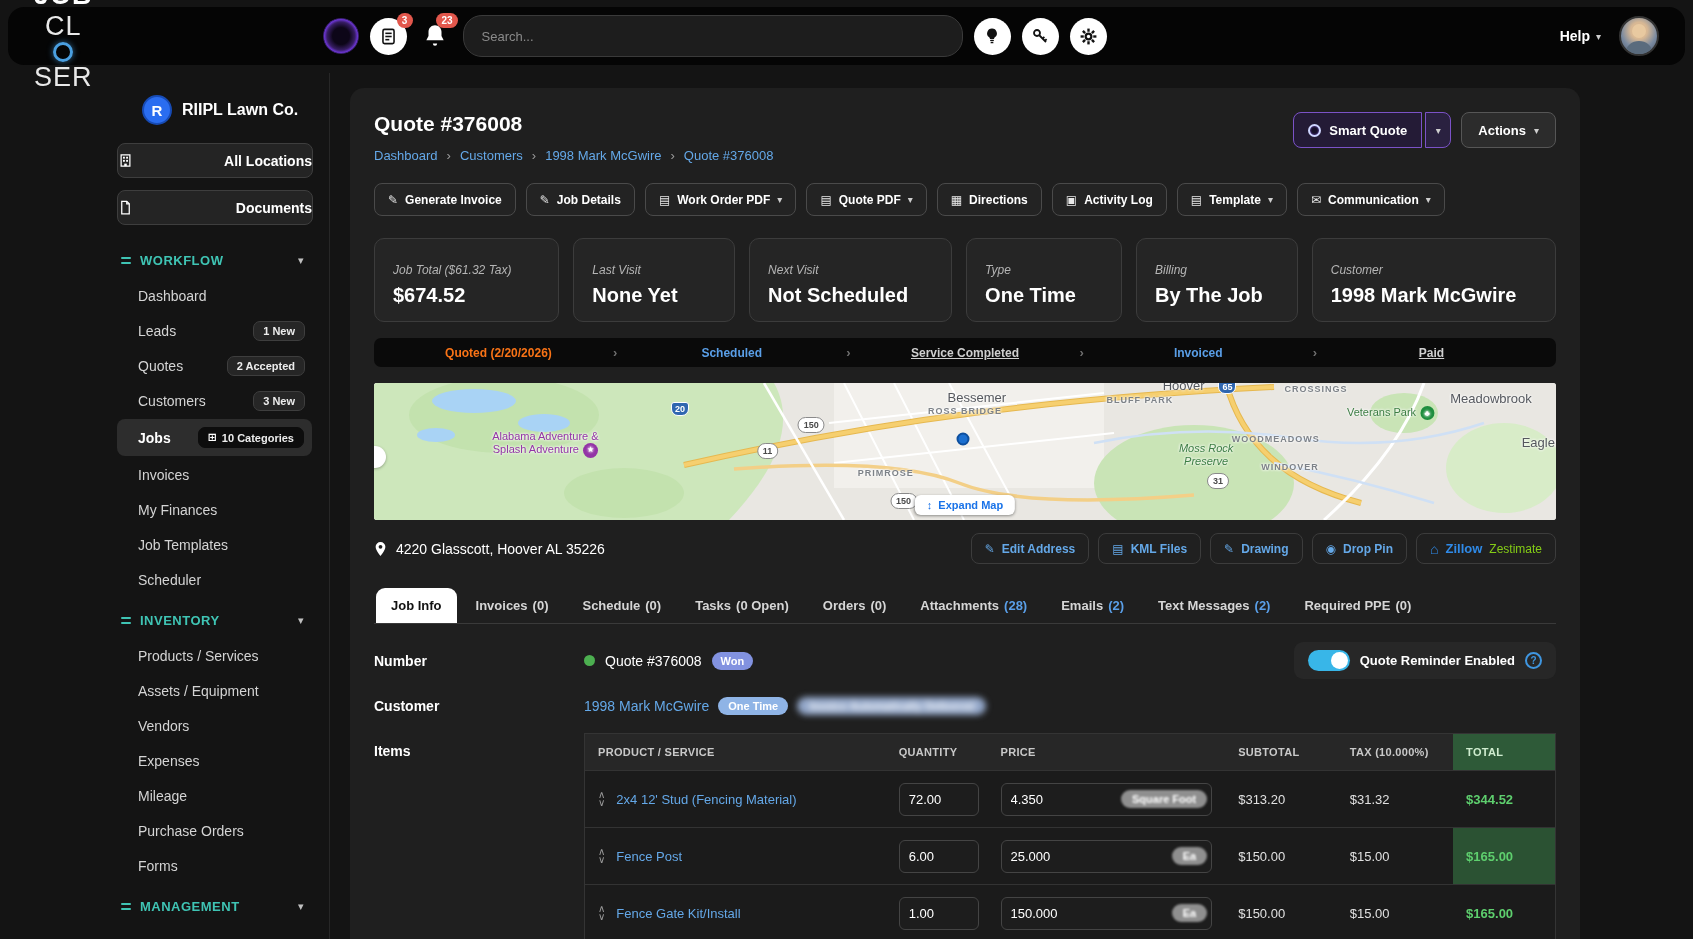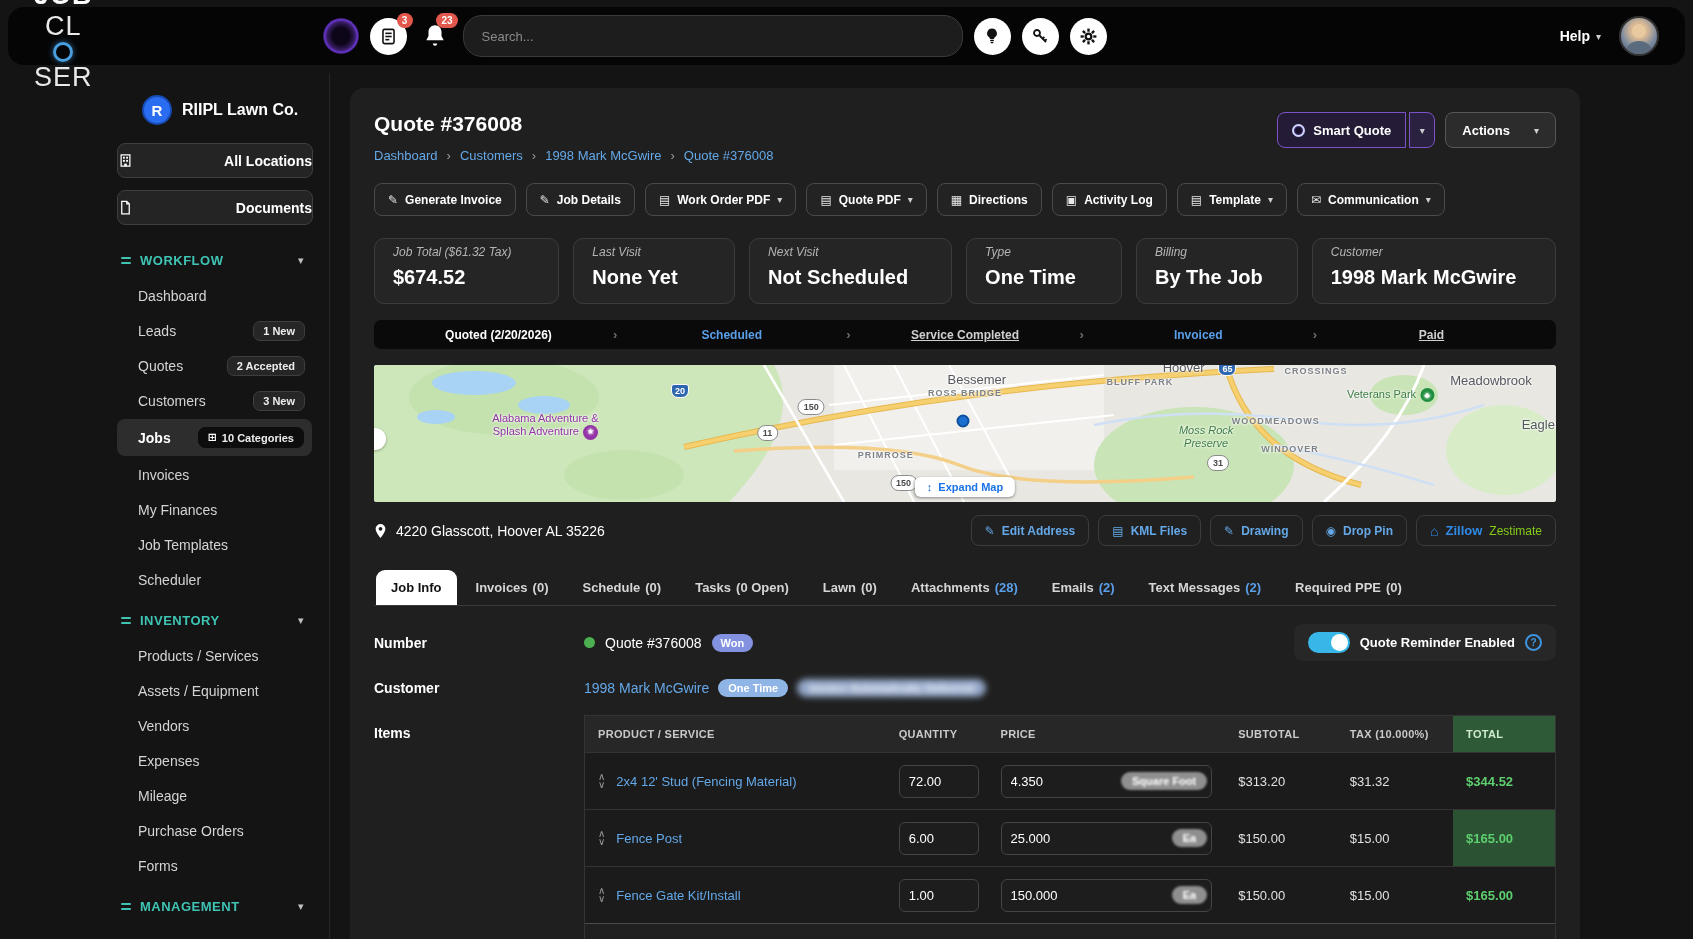--- a/index.html
+++ b/index.html
@@ -113,44 +113,44 @@
   .sq-dot {
     width:13px; height:13px; border-radius:50%;
     border:2px solid #cfd6ff; background:radial-gradient(circle,#17102a 40%,#6a48b5 100%);
   }
   .sq-caret {
     width:26px; height:36px; border:1.5px solid #7b52c7; background:#2a2140; border-radius:0 8px 8px 0;
     color:#cfcfcf; font-size:10px; display:flex; align-items:center; justify-content:center; cursor:pointer;
   }
   .actions-btn {
     height:36px; background:#2c2c2c; border:1px solid #565656; border-radius:8px;
-    color:#fff; font-size:13px; font-weight:bold; display:flex; align-items:center; gap:24px;
+    color:#fff; font-size:13px; font-weight:bold; display:flex; align-items:center; gap:8px;
     padding:0 16px; cursor:pointer;
   }
   .toolbar { margin-top:20px; display:flex; gap:10px; }
   .tb-btn {
     height:33px; background:#232323; border:1px solid #4a4a4a; border-radius:8px;
     color:#fff; font-size:12px; font-weight:bold; display:flex; align-items:center; gap:7px;
     padding:0 13px; cursor:pointer; white-space:nowrap;
   }
   .tb-ico { font-size:12px; color:#e8e8e8; }
   .stats { margin-top:22px; display:flex; gap:14px; }
   .stat {
     background:#252525; border:1px solid #3c3c3c; border-radius:10px;
-    padding:6px 18px 14px; white-space:nowrap;
+    padding:24px 18px 14px; white-space:nowrap;
   }
   .stat-label { font-size:12px; font-style:italic; color:#b5b5b5; }
   .stat-value { font-size:20px; font-weight:bold; color:#fff; margin-top:7px; }
   .st0{flex:1.25;} .st1{flex:1.05;} .st2{flex:1.4;} .st3{flex:1;} .st4{flex:1.05;} .st5{flex:1.75;}
   .pipeline {
     margin-top:16px; height:29px; background:#0a0a0a; border-radius:7px;
     display:flex; align-items:center; font-size:12px; font-weight:bold; padding:0 10px;
   }
   .pl-seg { flex:1; text-align:center; cursor:pointer; }
-  .pl-muted { color:#ffffff; } .pl-blue { color:#5a9fe8; } .pl-light { color:#cfcfcf;text-decoration:underline; }
+  .pl-muted { color:#f97316; } .pl-blue { color:#5a9fe8; } .pl-light { color:#cfcfcf;text-decoration:underline; }
   .pl-sep { color:#6f6f6f; font-size:13px; }
   
   .map { margin-top:16px; height:137px; position:relative; overflow:hidden; border-radius:3px; background:#e9e7e2; cursor:grab; }
   .map svg.mapbg { position:absolute; inset:0; width:100%; height:100%; }
   .map-label { position:absolute; transform:translate(-50%,0); white-space:nowrap; pointer-events:none;
     text-shadow:0 0 3px #fff,0 0 3px #fff; }
   .lbl-city { color:#55585e; font-size:13px; }
   .lbl-area { color:#7d8288; font-size:9px; font-weight:bold; letter-spacing:1px; }
   .lbl-park { color:#3c7d44; font-size:11px; }
   .lbl-park2 { color:#3c7d44; font-size:11px; font-style:italic; white-space:normal; width:78px; text-align:center; line-height:1.15; }
@@ -608,21 +608,21 @@
         <span class="z-label">Zestimate</span>
       </div>
     </div>
   </div>
 
   <div class="tabs">
     <div class="tab active"><span>Job Info</span></div>
     <div class="tab"><span>Invoices</span><span class="cnt">(0)</span></div>
     <div class="tab"><span>Schedule</span><span class="cnt">(0)</span></div>
     <div class="tab"><span>Tasks</span><span class="cnt">(0 Open)</span></div>
-    <div class="tab"><span>Lawn</span><span class="cnt">(0)</span></div>
+    <div class="tab"><span>Orders</span><span class="cnt">(0)</span></div>
     <div class="tab"><span>Attachments</span><span class="cnt hot">(28)</span></div>
     <div class="tab"><span>Emails</span><span class="cnt hot">(2)</span></div>
     <div class="tab"><span>Text Messages</span><span class="cnt hot">(2)</span></div>
     <div class="tab"><span>Required PPE</span><span class="cnt">(0)</span></div>
   </div>
 
   <div class="detail-row">
     <div class="detail-label">Number</div>
     <div class="num-content">
       <span class="green-dot"></span>

